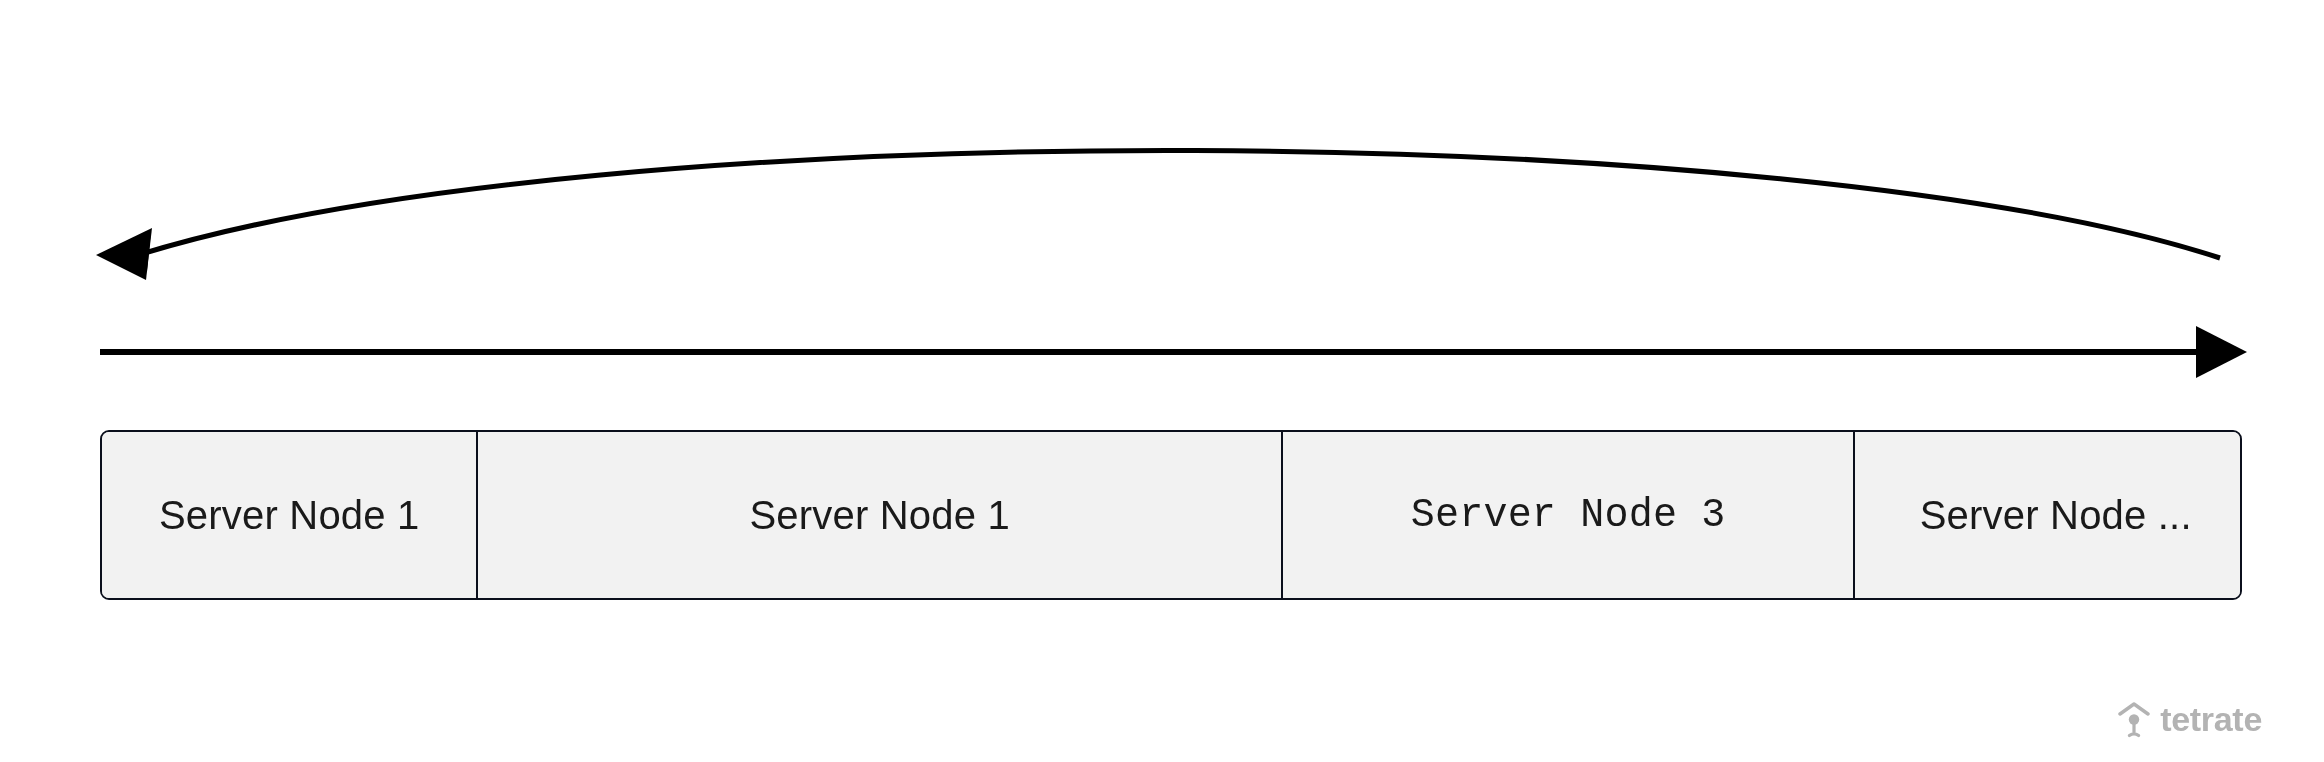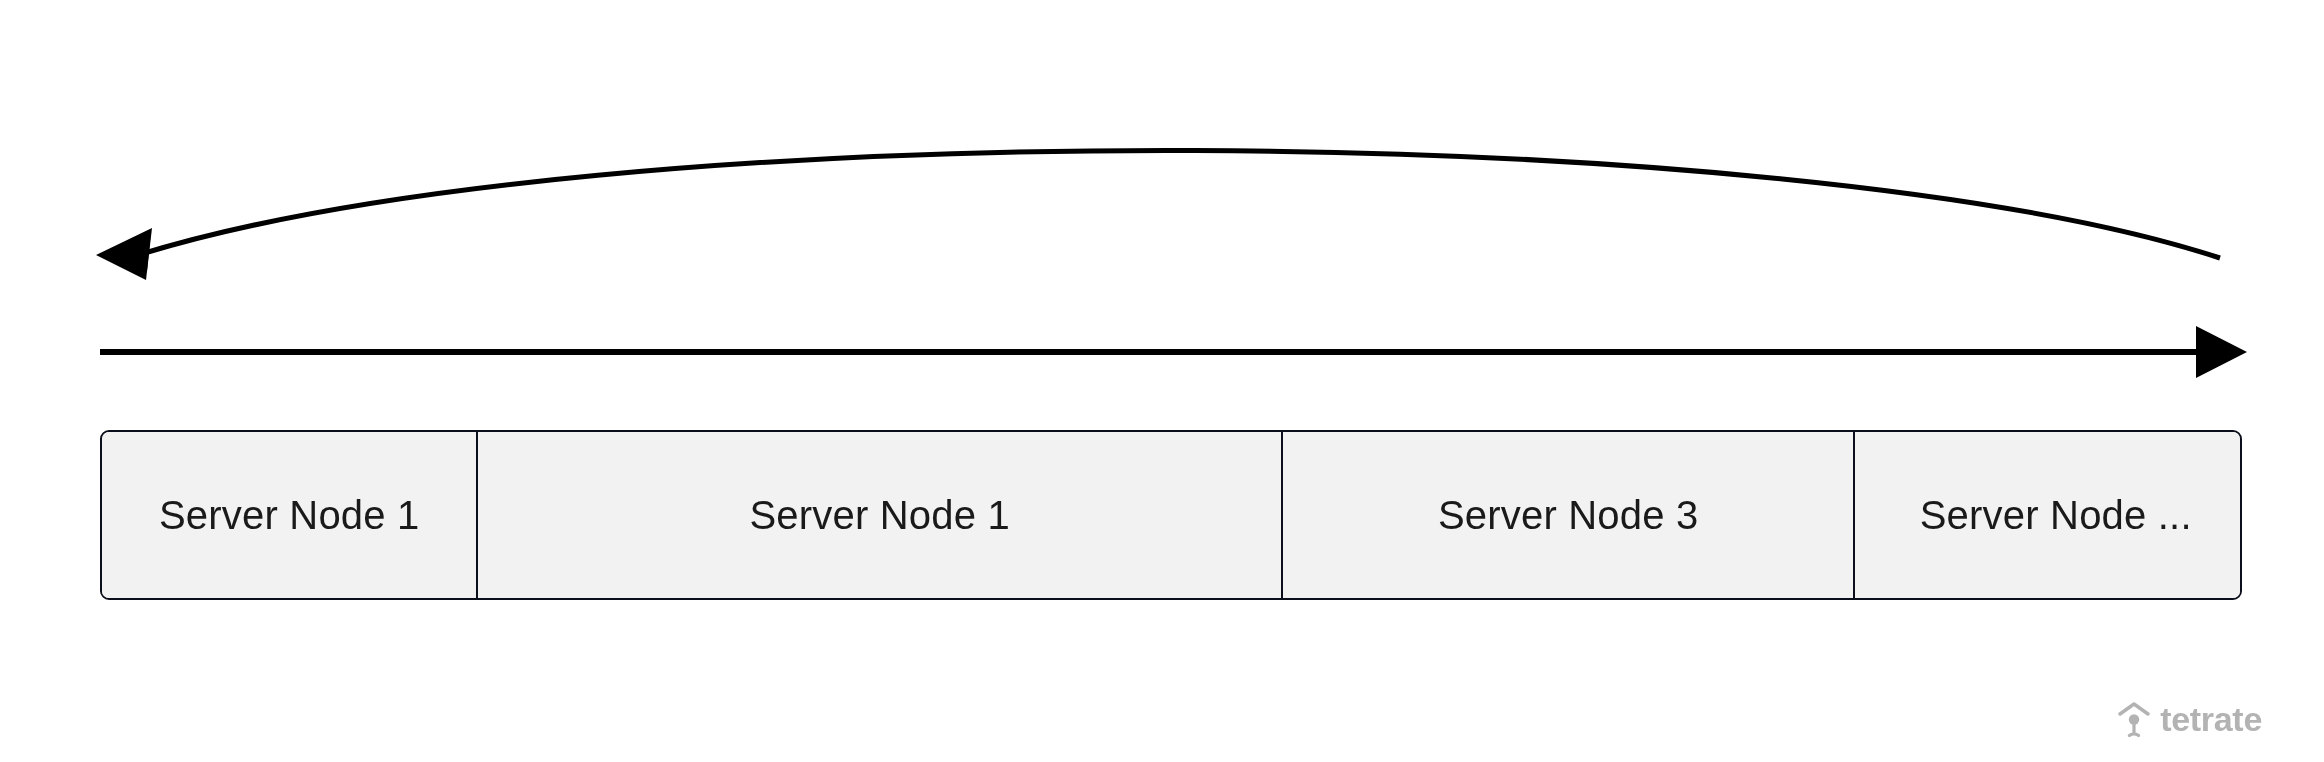--- a/index.html
+++ b/index.html
@@ -124,21 +124,21 @@
   <div id="node-strip">
 
     <div class="node-cell" style="width:380px;">
       <span class="node-cell-label">Server Node 1</span>
     </div>
 
     <div class="node-cell" style="width:812px;">
       <span class="node-cell-label">Server Node 1</span>
     </div>
 
-    <div class="node-cell" style="width:578px;">
+    <div class="node-cell" style="width:578px;font-family:Liberation Mono, monospace;">
       <span class="node-cell-label">Server Node 3</span>
     </div>
 
     <div class="node-cell" style="width:372px;">
       <span class="node-cell-label">Server Node ...</span>
     </div>
 
   </div>
 
   <div id="watermark">

